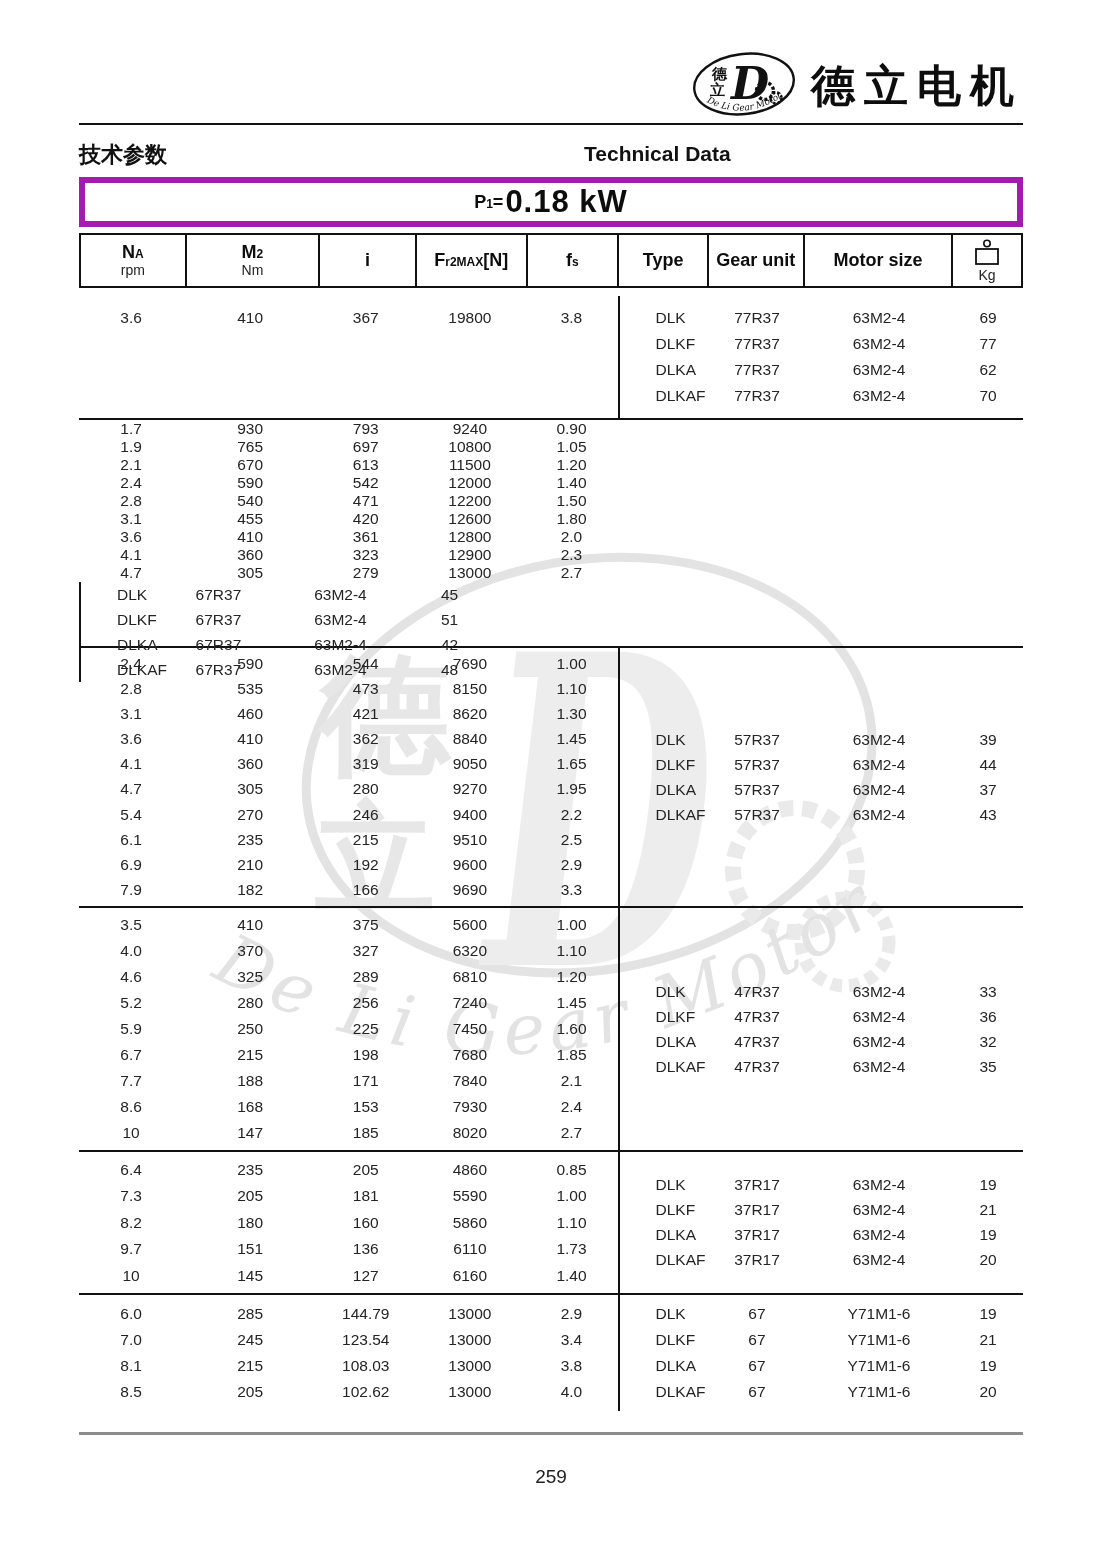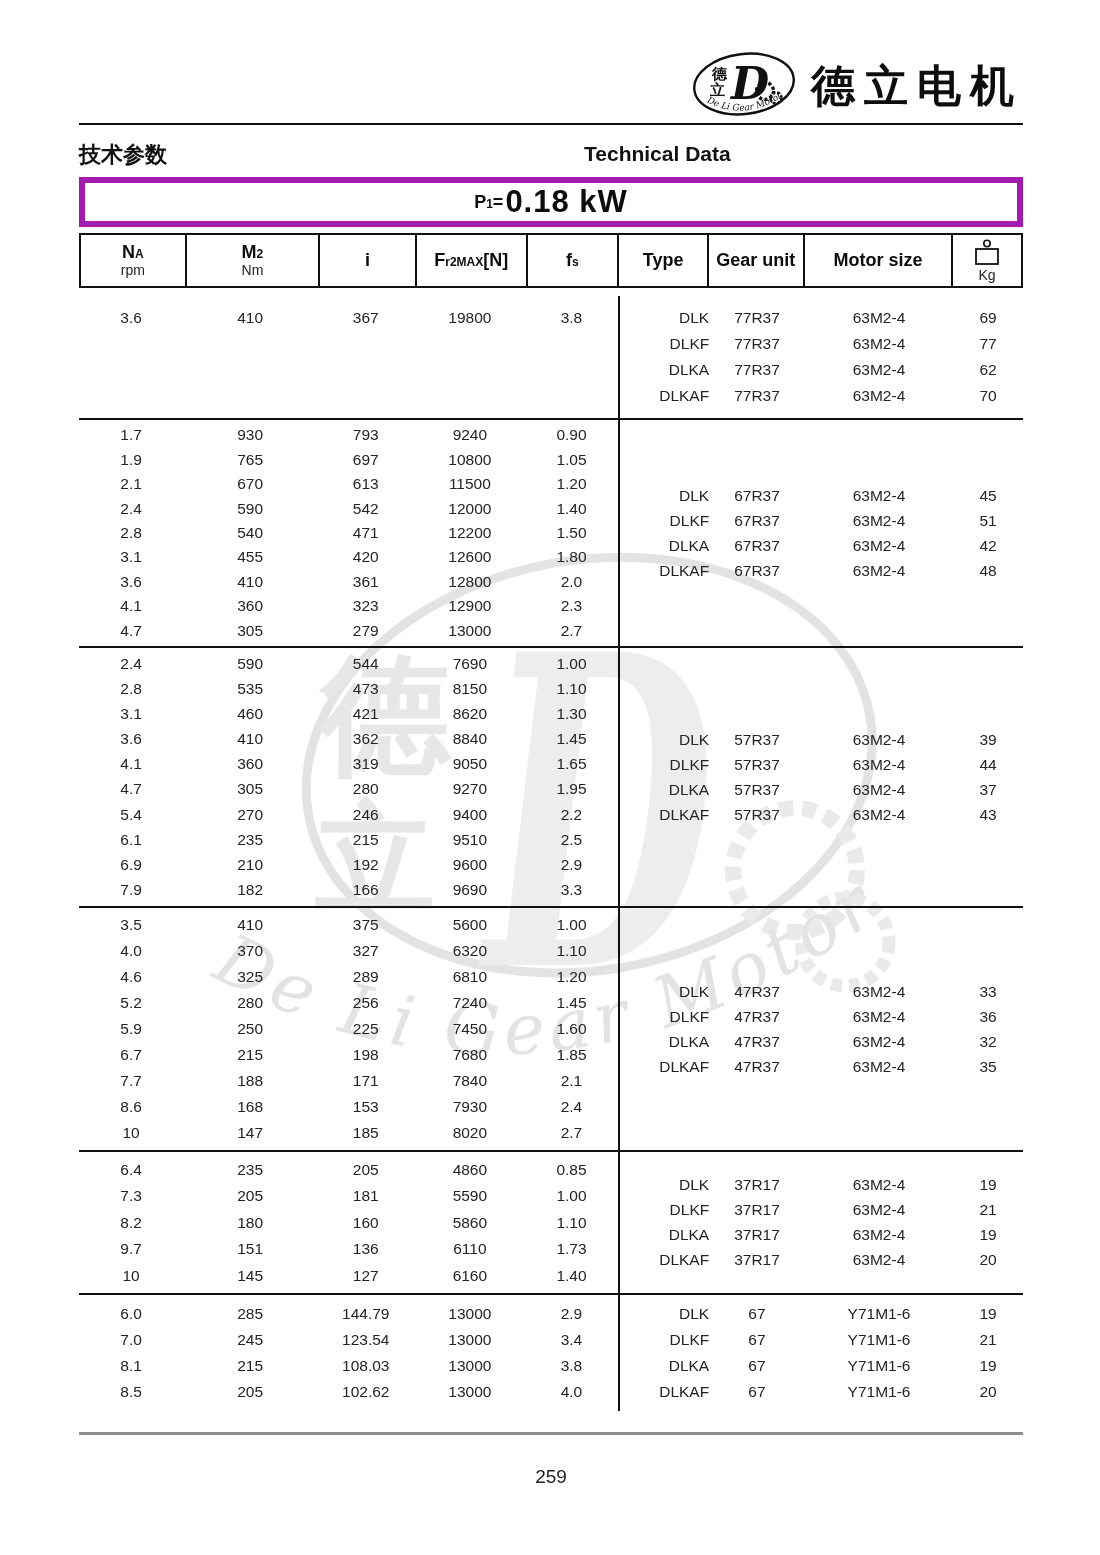--- a/index.html
+++ b/index.html
@@ -46,21 +46,21 @@
   .group.sep{border-bottom:2px solid #111;}
   .gl{width:57.05%;display:flex;flex-direction:column;justify-content:space-evenly;}
   .gr{width:42.95%;border-left:2px solid #111;box-sizing:border-box;
       display:flex;flex-direction:column;justify-content:center;}
   .group.paired .gl,.group.paired .gr{justify-content:center;}
   .drow{display:grid;grid-template-columns:19.33% 24.91% 18.03% 20.63% 17.10%;align-items:center;}
   .trow{display:grid;grid-template-columns:22.22% 23.70% 36.79% 17.28%;align-items:center;height:25px;}
   .group.paired .drow,.group.paired .trow{height:26px;}
   .dcell{text-align:center;font-size:15.5px;color:#242424;}
   .tcell{text-align:center;font-size:15.5px;color:#242424;}
-  .tcell.type-cell{text-align:right;padding-left:36px;box-sizing:border-box;}
+  .tcell.type-cell{text-align:left;padding-left:36px;box-sizing:border-box;}
 
   
   .footer-rule{position:absolute;top:1432px;left:79px;width:944px;height:3px;background:#8c8c8c;}
   .page-number{position:absolute;top:1466px;left:79px;width:944px;text-align:center;
                font-size:19px;color:#222;}
 </style>
 </head>
 <body>
 
 <div class="page">
@@ -195,21 +195,21 @@
               <div class="tcell kg-cell">62</div>
             </div>
             <div class="trow">
               <div class="tcell type-cell">DLKAF</div>
               <div class="tcell gear-unit-cell">77R37</div>
               <div class="tcell motor-size-cell">63M2-4</div>
               <div class="tcell kg-cell">70</div>
             </div>
           </div>
         </div>
-        <div class="group sep" style="height: 228px;">
+        <div class="group sep" style="height: 228px; flex-direction: column;">
           <div class="gl">
             <div class="drow">
               <div class="dcell na-cell">1.7</div>
               <div class="dcell m2-cell">930</div>
               <div class="dcell i-cell">793</div>
               <div class="dcell fr2max-cell">9240</div>
               <div class="dcell fs-cell">0.90</div>
             </div>
             <div class="drow">
               <div class="dcell na-cell">1.9</div>

